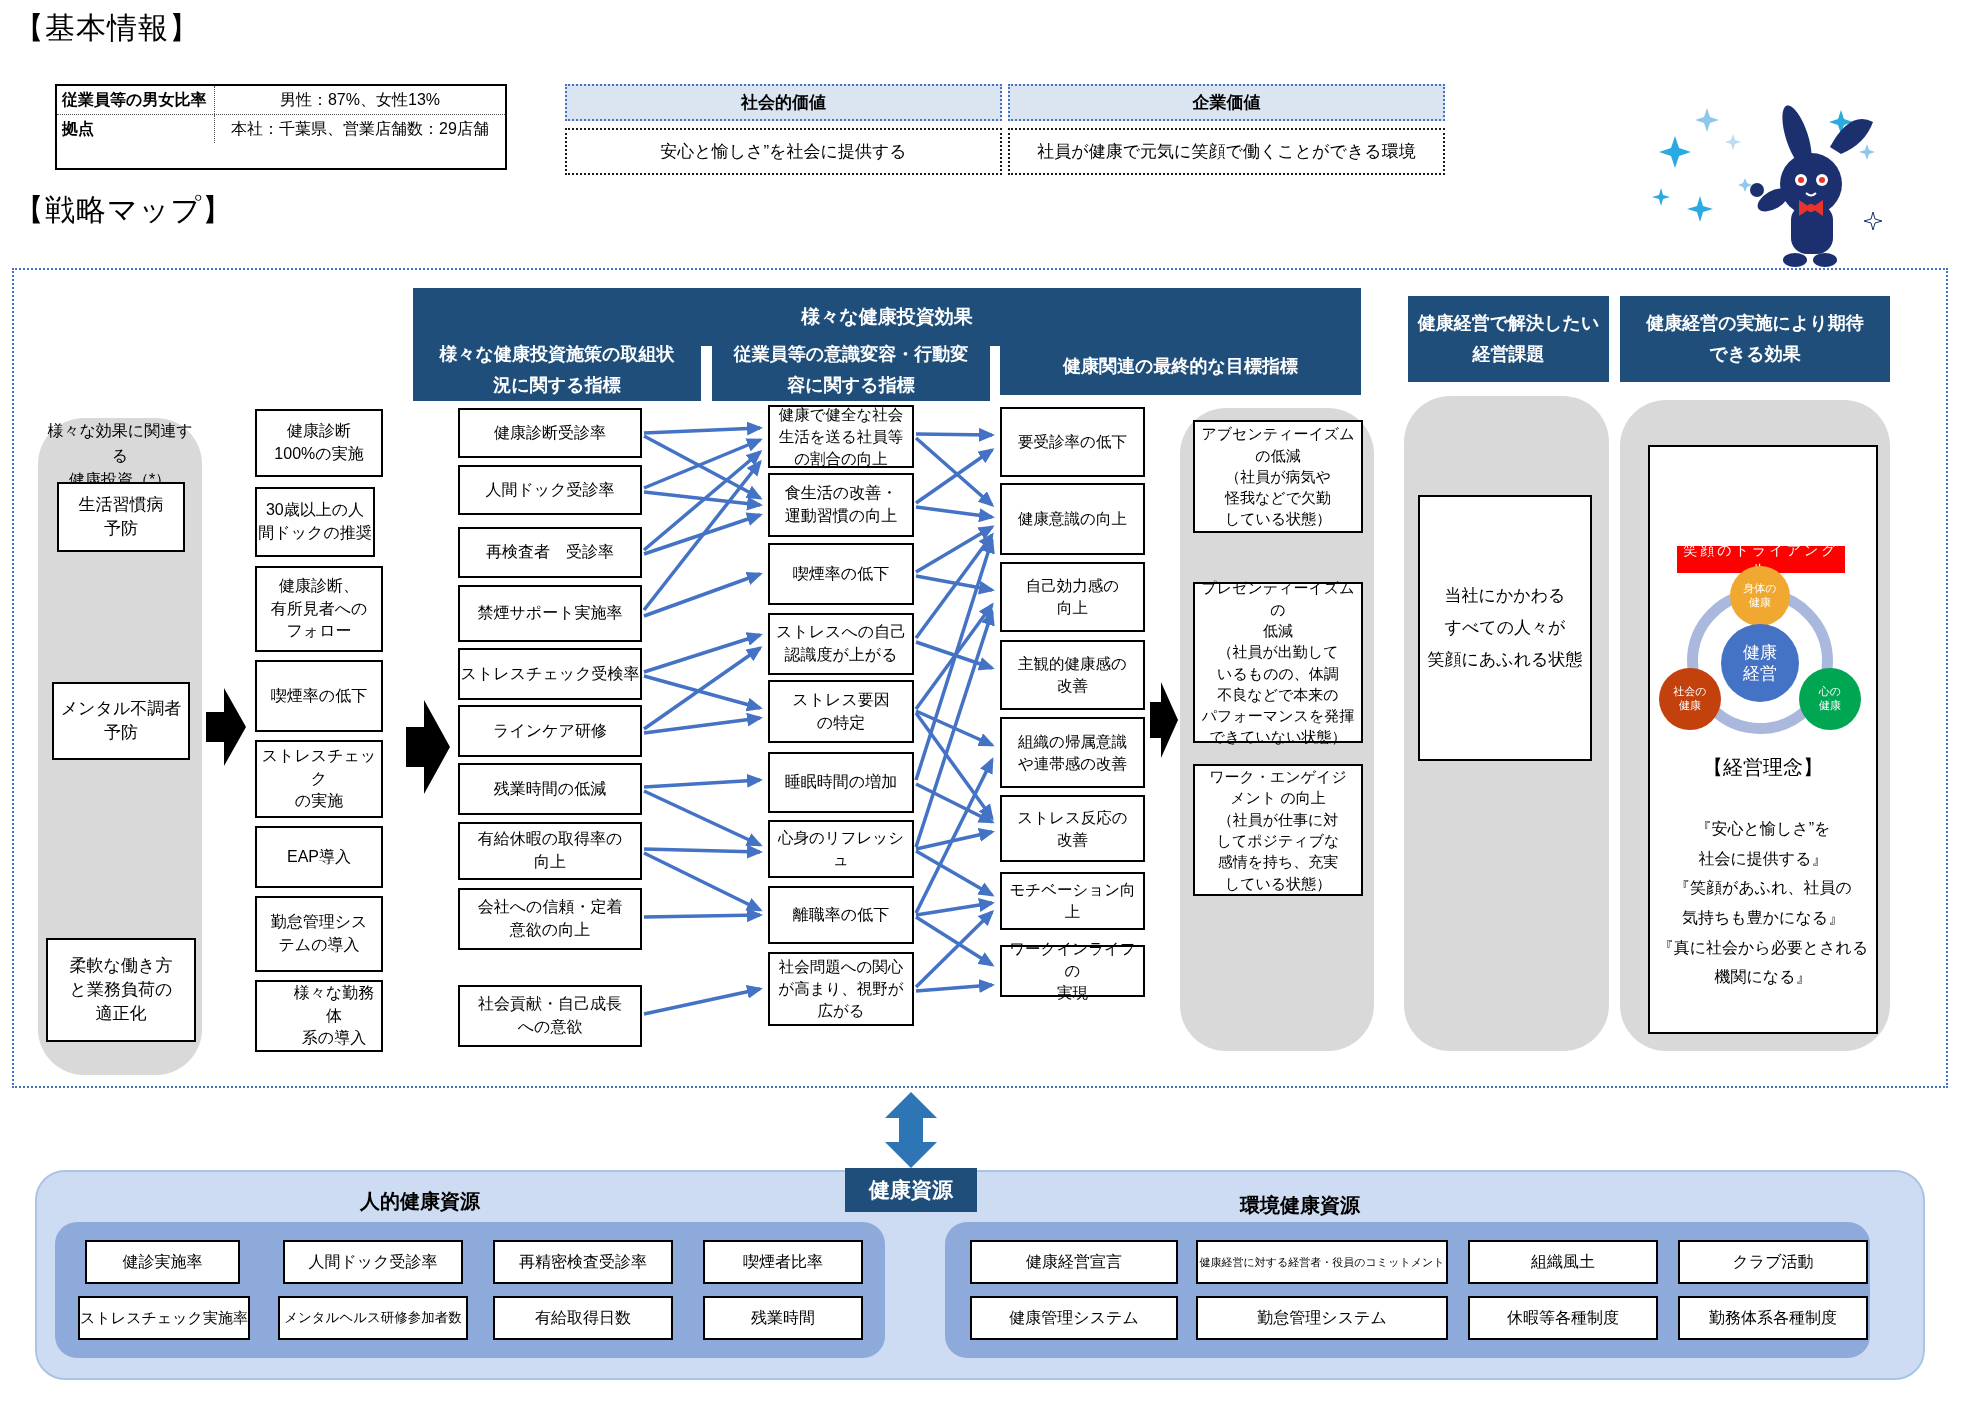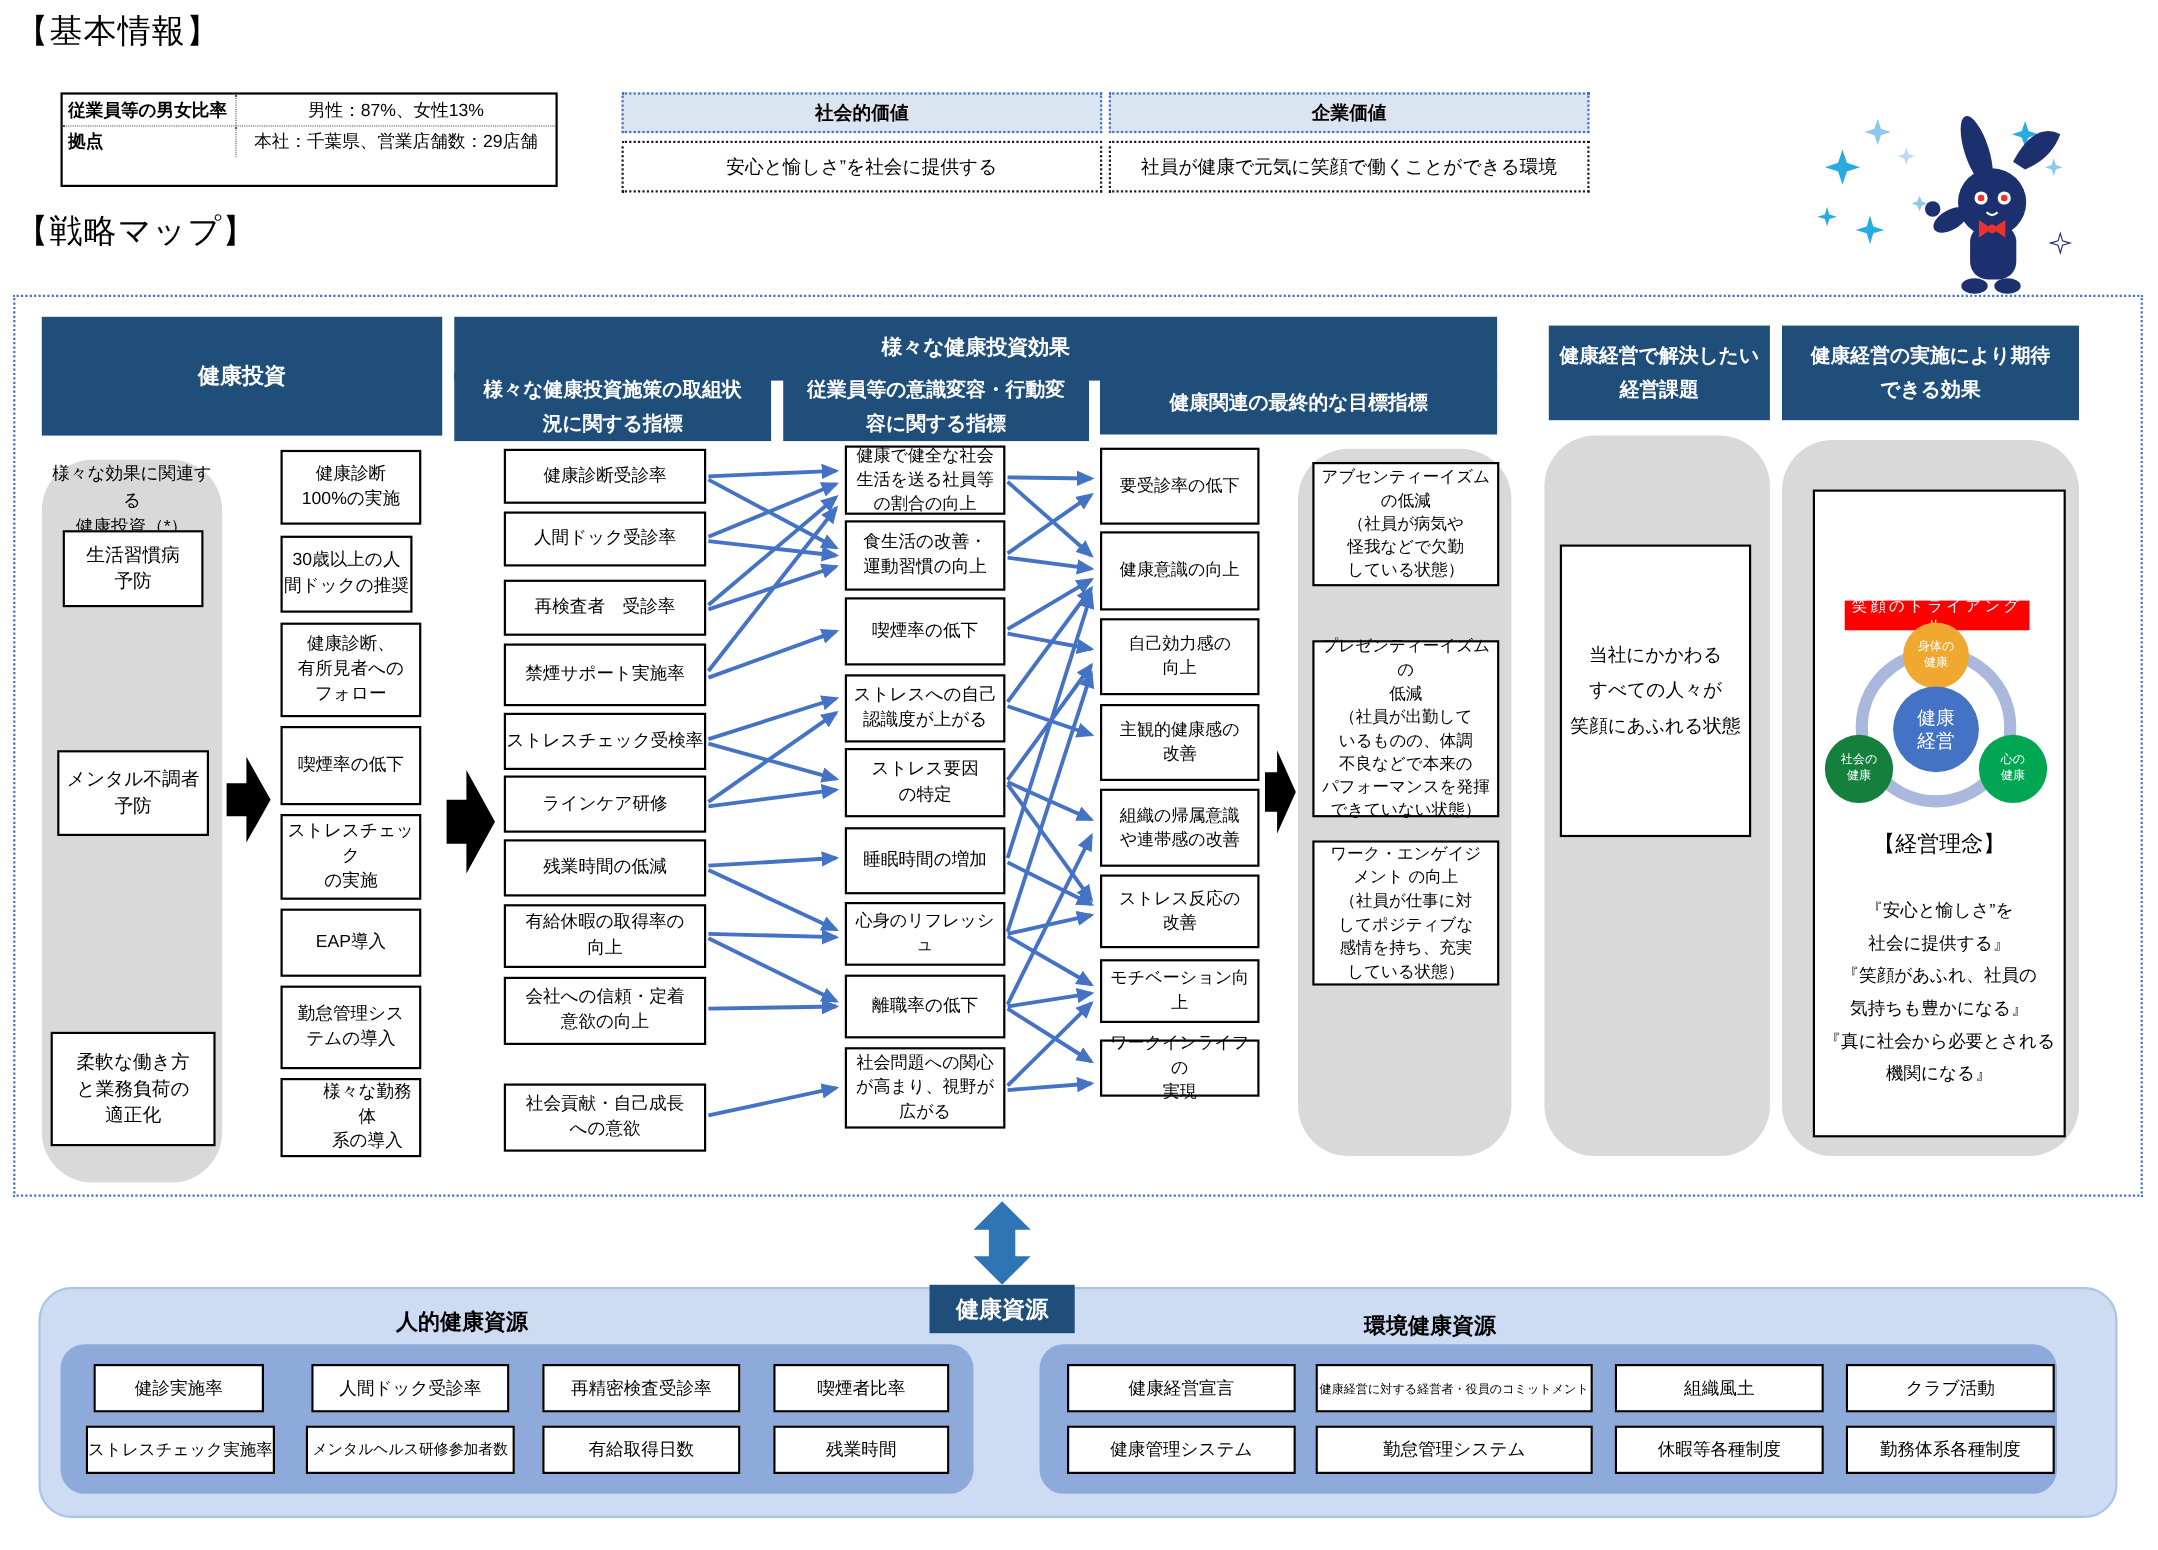--- a/index.html
+++ b/index.html
@@ -91,21 +91,20 @@
       <polygon points="166,116 178,108 178,124" fill="#e8342a"></polygon>
       <circle cx="166" cy="116" r="4" fill="#e8342a"></circle>
       <polygon points="228,120 230,127 237,129 230,131 228,138 226,131 219,129 226,127" fill="#fff" stroke="#1c2f6e" stroke-width="1"></polygon>
     </g>
   </svg>
 
   <div class="abs sec-title" style="left:14px;top:190px;width:420px;height:40px;">【戦略マップ】</div>
 
   <div class="abs map-frame" style="left:12px;top:268px;width:1936px;height:820px;"></div>
 
-  <div class="abs flexc hdr" style="left:38px;top:288px;width:364px;height:108px;font-size:20px;">健康投資</div>
   <div class="abs flexc hdr" style="left:413px;top:288px;width:948px;height:58px;font-size:19px;">様々な健康投資効果</div>
   <div class="abs flexc hdr pre" style="left:413px;top:339px;width:288px;height:62px;font-size:18px;">様々な健康投資施策の取組状
 況に関する指標</div>
   <div class="abs flexc hdr pre" style="left:712px;top:339px;width:278px;height:62px;font-size:18px;">従業員等の意識変容・行動変
 容に関する指標</div>
   <div class="abs flexc hdr" style="left:1000px;top:339px;width:361px;height:56px;font-size:18px;">健康関連の最終的な目標指標</div>
   <div class="abs flexc hdr pre" style="left:1408px;top:296px;width:201px;height:86px;font-size:18px;">健康経営で解決したい
 経営課題</div>
   <div class="abs flexc hdr pre" style="left:1620px;top:296px;width:270px;height:86px;font-size:18px;">健康経営の実施により期待
 できる効果</div>
@@ -207,21 +206,21 @@
 
   <div class="abs flexc wbox pre goal-box" style="left:1418px;top:495px;width:174px;height:266px;">当社にかかわる
 すべての人々が
 笑顔にあふれる状態</div>
 
   <div class="abs wbox" style="left:1648px;top:445px;width:230px;height:589px;"></div>
   <div class="abs flexc banner-red" style="left:1677px;top:546px;width:168px;height:27px;">笑顔のトライアングル</div>
   <div class="abs ring" style="left:1687px;top:588px;width:146px;height:146px;"></div>
   <div class="abs flexc circ pre" style="left:1730px;top:566px;width:60px;height:60px;background:#f0a830;font-size:11px;">身体の
 健康</div>
-  <div class="abs flexc circ pre" style="left:1659px;top:668px;width:62px;height:62px;background:#15803d;font-size:11px;">社会の
+  <div class="abs flexc circ pre" style="left:1659px;top:668px;width:62px;height:62px;background:#c2410c;font-size:11px;">社会の
 健康</div>
   <div class="abs flexc circ pre" style="left:1799px;top:668px;width:62px;height:62px;background:#00a651;font-size:11px;">心の
 健康</div>
   <div class="abs flexc circ pre" style="left:1721px;top:624px;width:78px;height:78px;background:#4472c4;font-size:17px;">健康
 経営</div>
   <div class="abs flexc" style="left:1650px;top:752px;width:226px;height:30px;font-size:20px;">【経営理念】</div>
   <div class="abs flexc pre" style="left:1649px;top:790px;width:228px;height:226px;font-size:16px;line-height:1.85;">『安心と愉しさ”を
 社会に提供する』
 『笑顔があふれ、社員の
 気持ちも豊かになる』

